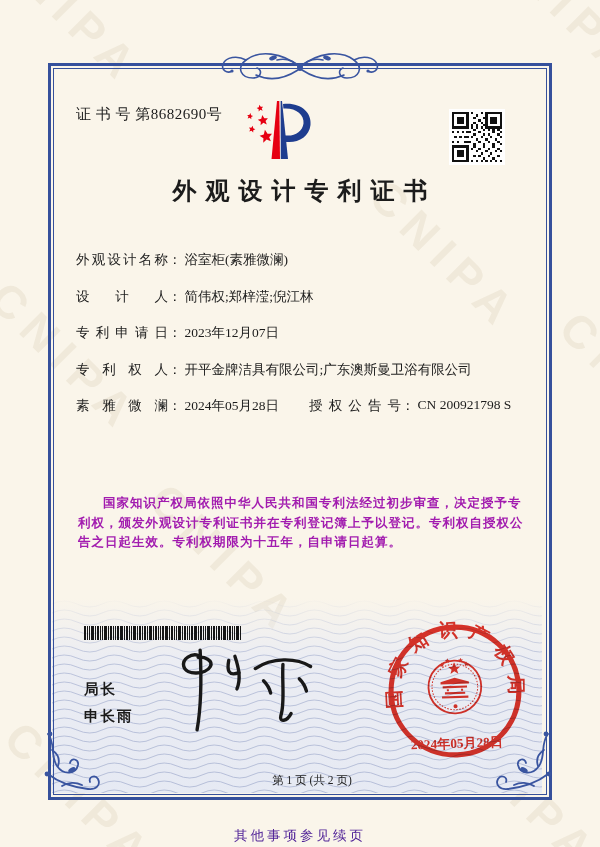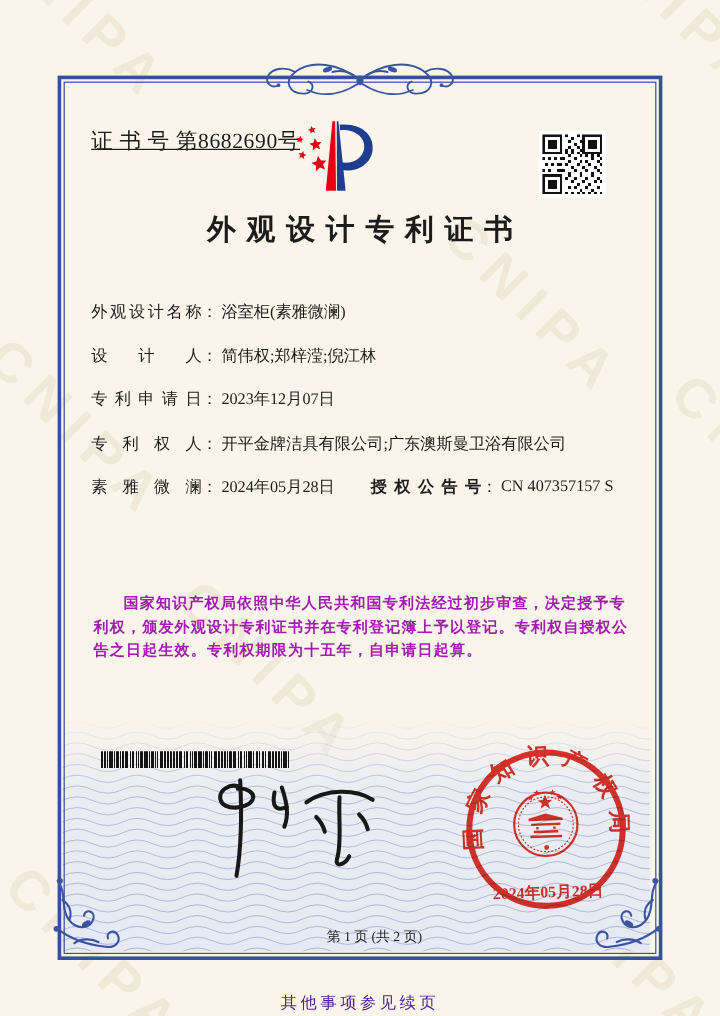--- a/index.html
+++ b/index.html
@@ -35,37 +35,37 @@
   .band svg{position:absolute;inset:0;
     -webkit-mask-image:linear-gradient(180deg,transparent 0,rgba(0,0,0,.9) 60px,#000 100%);
     mask-image:linear-gradient(180deg,transparent 0,rgba(0,0,0,.9) 60px,#000 100%);
   }
   
   .ornament-top{position:absolute;left:185px;top:40px;width:230px;height:52px;}
   .corner{position:absolute;width:70px;height:68px;}
   .corner.bl{left:42px;top:730px;}
   .corner.br{left:484px;top:730px;transform:scale(-1,1);}
   
-  .cert-no{position:absolute;left:76px;top:105px;font-size:18px;letter-spacing:.5px;text-decoration:underline;}
+  .cert-no{position:absolute;left:76px;top:105px;font-size:15px;letter-spacing:.5px;}
   .logo{position:absolute;left:230px;top:95px;width:84px;height:76px;}
   .qr{position:absolute;left:449px;top:109px;width:56px;height:56px;background:#fff;padding:3px;box-sizing:border-box;}
   .title{
     position:absolute;left:0;top:175px;width:100%;text-align:center;
     font-size:24px;font-weight:700;letter-spacing:9px;text-indent:9px;
   }
   
   .fields{position:absolute;left:76px;top:251px;width:450px;font-size:13.5px;}
   .field-row{height:36.6px;white-space:nowrap;}
   .flabel{
     display:inline-block;width:92px;text-align:justify;text-align-last:justify;
     vertical-align:top;
   }
   .colon{display:inline-block;vertical-align:top;}
   .fvalue{display:inline-block;vertical-align:top;margin-left:3px;}
-  .auth-second{margin-left:30px;font-weight:bold;}
+  .auth-second{margin-left:30px;}
   
   .paras{position:absolute;left:78px;top:494px;width:446px;}
   .paras p{
     margin:0 0 6px 0;font-size:12.5px;line-height:19.5px;letter-spacing:1px;
     text-indent:2em;font-weight:600;color:#a21caf;
   }
   
   .barcode{position:absolute;left:84px;top:626px;width:157px;height:14px;}
   .signer{
     position:absolute;left:84px;top:676px;
@@ -234,32 +234,36 @@
     <div class="field-row">
       <span class="flabel">设计人</span><span class="colon">：</span><span class="fvalue">简伟权;郑梓滢;倪江林</span>
     </div>
     <div class="field-row">
       <span class="flabel">专利申请日</span><span class="colon">：</span><span class="fvalue">2023年12月07日</span>
     </div>
     <div class="field-row">
       <span class="flabel">专利权人</span><span class="colon">：</span><span class="fvalue">开平金牌洁具有限公司;广东澳斯曼卫浴有限公司</span>
     </div>
     <div class="field-row">
-      <span class="flabel">素雅微澜</span><span class="colon">：</span><span class="fvalue">2024年05月28日</span><span class="flabel auth-second">授权公告号</span><span class="colon">：</span><span class="fvalue">CN 407357157 S</span>
+      <span class="flabel">素雅微澜</span><span class="colon">：</span><span class="fvalue">2024年05月28日</span><span class="flabel auth-second">授权公告号</span><span class="colon">：</span><span class="fvalue">CN 200921798 S</span>
     </div>
   </div>
 
   <div class="paras">
     <p>国家知识产权局依照中华人民共和国专利法经过初步审查，决定授予专利权，颁发外观设计专利证书并在专利登记簿上予以登记。专利权自授权公告之日起生效。专利权期限为十五年，自申请日起算。</p>
   </div>
 
   <svg class="barcode" viewBox="0 0 157 14" preserveAspectRatio="none" shape-rendering="crispEdges">
     <path fill="#151515" d="M0 0h2v14H0z M3 0h1v14H3z M5 0h1v14H5z M7 0h3v14H7z M11 0h1v14h-1z M13 0h2v14h-2z M16 0h1v14h-1z M18 0h1v14h-1z M20 0h3v14h-3z M24 0h1v14h-1z M26 0h2v14h-2z M29 0h1v14h-1z M31 0h1v14h-1z M33 0h2v14h-2z M36 0h3v14h-3z M40 0h1v14h-1z M42 0h2v14h-2z M45 0h1v14h-1z M47 0h1v14h-1z M49 0h3v14h-3z M53 0h1v14h-1z M55 0h2v14h-2z M58 0h1v14h-1z M60 0h2v14h-2z M63 0h1v14h-1z M65 0h3v14h-3z M69 0h1v14h-1z M71 0h2v14h-2z M74 0h1v14h-1z M76 0h1v14h-1z M78 0h2v14h-2z M81 0h3v14h-3z M85 0h1v14h-1z M87 0h2v14h-2z M90 0h1v14h-1z M92 0h1v14h-1z M94 0h3v14h-3z M98 0h1v14h-1z M100 0h2v14h-2z M103 0h1v14h-1z M105 0h1v14h-1z M107 0h2v14h-2z M110 0h3v14h-3z M114 0h1v14h-1z M116 0h2v14h-2z M119 0h1v14h-1z M121 0h1v14h-1z M123 0h3v14h-3z M127 0h1v14h-1z M129 0h2v14h-2z M132 0h1v14h-1z M134 0h2v14h-2z M137 0h1v14h-1z M139 0h3v14h-3z M143 0h1v14h-1z M145 0h2v14h-2z M148 0h1v14h-1z M150 0h1v14h-1z M152 0h3v14h-3z M156 0h1v14h-1z"></path>
   </svg>
 
+  <div class="signer">
+    <div>局长</div>
+    <div>申长雨</div>
+  </div>
 
   <svg class="signature" viewBox="0 0 170 90">
     <g fill="none" stroke="#181818" stroke-width="3.3" stroke-linecap="round">
       <path d="M44 11 C38 9 28 14 30 22 C32 31 52 30 56 22 C59 16 50 12 44 13"></path>
       <path d="M46 6 C47 26 48 56 43 84"></path>
       <path d="M74 16 C72 26 74 32 84 28"></path>
       <path d="M80 12 C84 24 86 34 82 44"></path>
       <path d="M100 24 C116 13 140 13 154 22"></path>
       <path d="M127 20 C126 38 129 58 125 70 C123 77 131 76 135 68"></path>
       <path d="M108 36 C112 40 114 44 115 48"></path>

